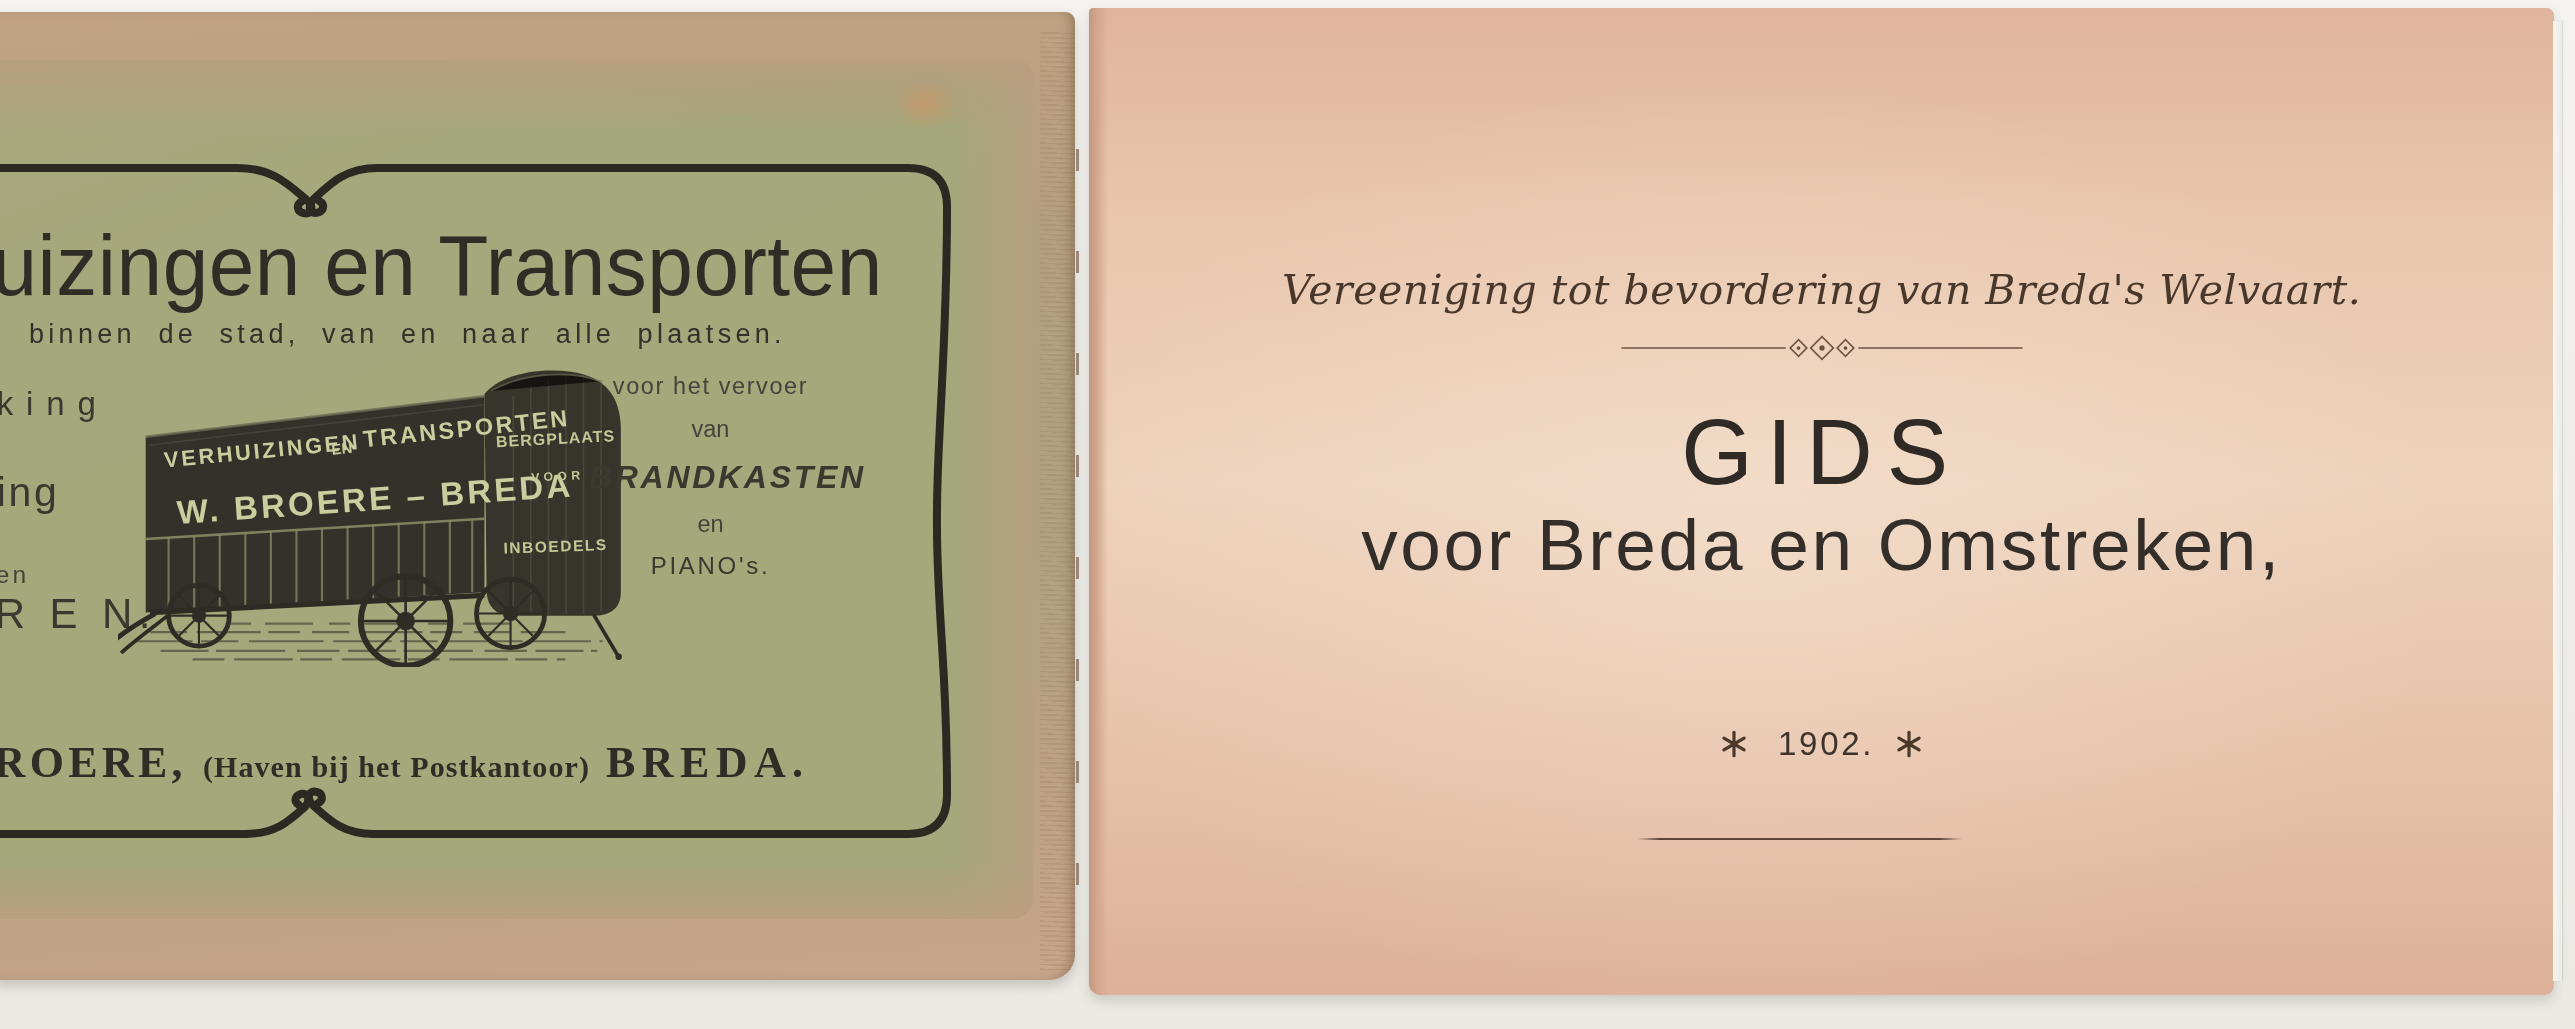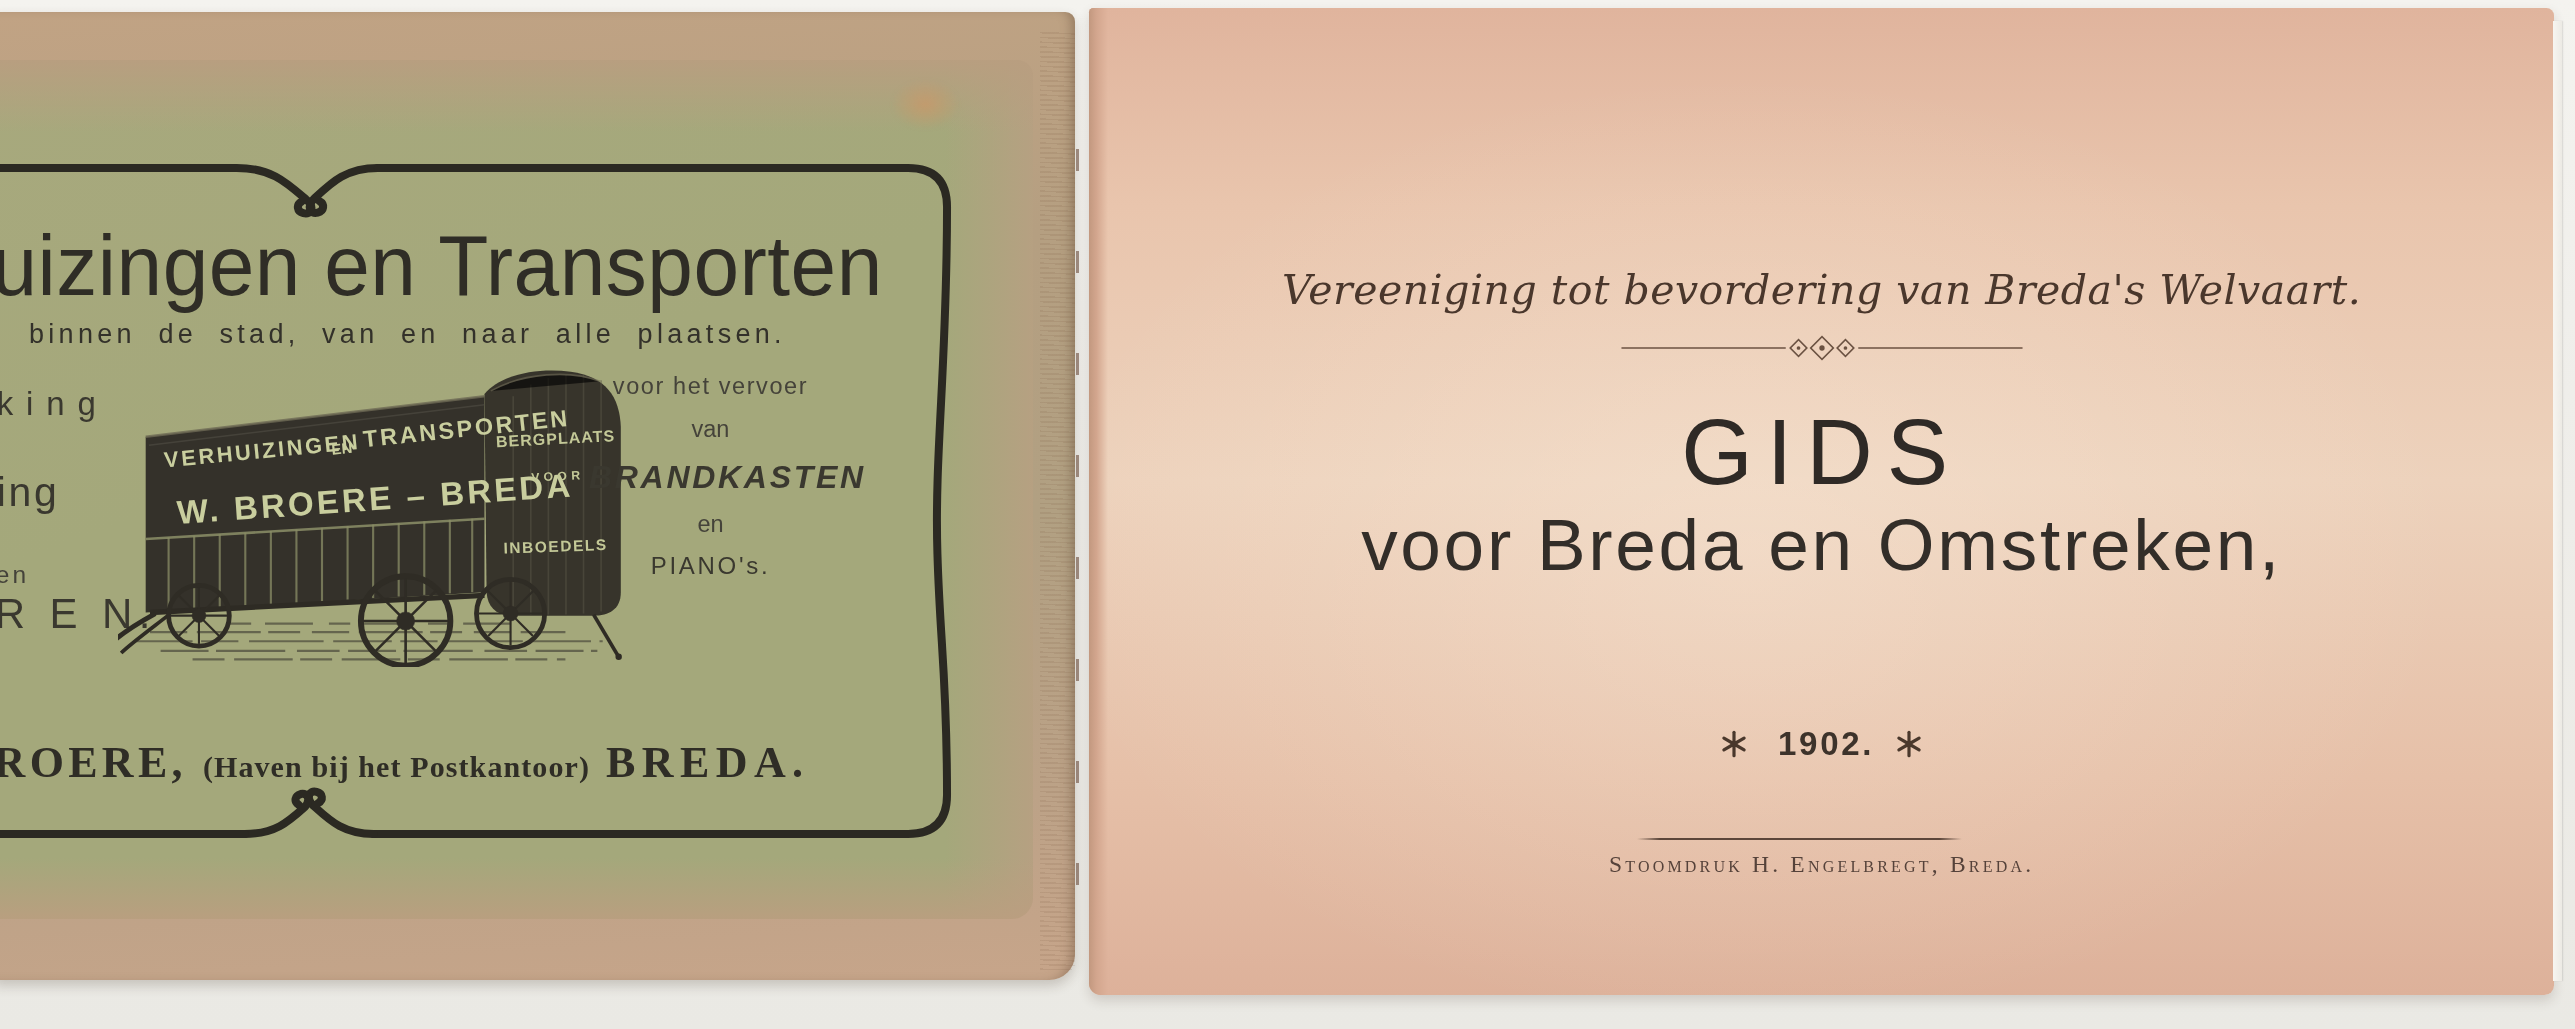--- a/index.html
+++ b/index.html
@@ -64,21 +64,21 @@
   .under-sliver{position:absolute;left:2553px;top:21.3px;width:8.5px;height:960px;
     background:linear-gradient(to right,#f7f5f0,#eceae4);box-shadow:0.5px 0 1.1px rgba(0,0,0,.10);}
   .rp-text{position:absolute;left:25.6px;width:1414px;text-align:center;color:#43342a;}
   .association{top:258px;font-family:"DejaVu Serif",serif;font-style:italic;font-size:41px;
     letter-spacing:0.5px;color:#4a372c;}
   .divider-wrap{top:326px;}
   .gids-title{top:392px;font-size:92px;letter-spacing:14px;color:#2f2a26;font-weight:400;}
   .gids-sub{top:495px;font-size:73px;letter-spacing:2.7px;color:#332e29;white-space:nowrap;}
   .map-note{top:624px;font-size:34px;letter-spacing:9.6px;color:#3a322b;}
   .year-row{top:717px;display:flex;justify-content:center;align-items:center;gap:18px;}
-  .year-text{font-size:33px;font-weight:700;letter-spacing:2.7px;color:#3d332b;margin-left:9px;}
+  .year-text{font-size:33px;font-weight:400;letter-spacing:2.7px;color:#3d332b;margin-left:9px;}
   .imprint-rule{position:absolute;left:548px;top:830px;width:325px;height:2.1px;
     background:linear-gradient(90deg, rgba(92,70,58,0), #5c463a 7%, #5c463a 93%, rgba(92,70,58,0));}
   .imprint{top:843px;font-family:"Liberation Serif",serif;font-variant:small-caps;
     font-size:23.5px;letter-spacing:3.2px;color:#55423a;}
 </style>
 </head>
 <body>
 
 <div class="stage">
 
@@ -261,18 +261,17 @@
             <path d="M32,28 L51,17"></path>
           <path d="M32,28 L13,39"></path>
             <path d="M32,28 L51,39"></path>
             <path d="M32,28 L32,50"></path>
         </g>
         <circle cx="32" cy="28" r="6" fill="#4a382c"></circle>
       </svg>
     </div>
 
     <div class="imprint-rule"></div>
-    <div class="rp-text imprint">Stoomdruk H. Engelbregt, Breda.</div>
   </div>
 
   <div class="under-sliver"></div>
 </div>
 
 
 </body></html>

